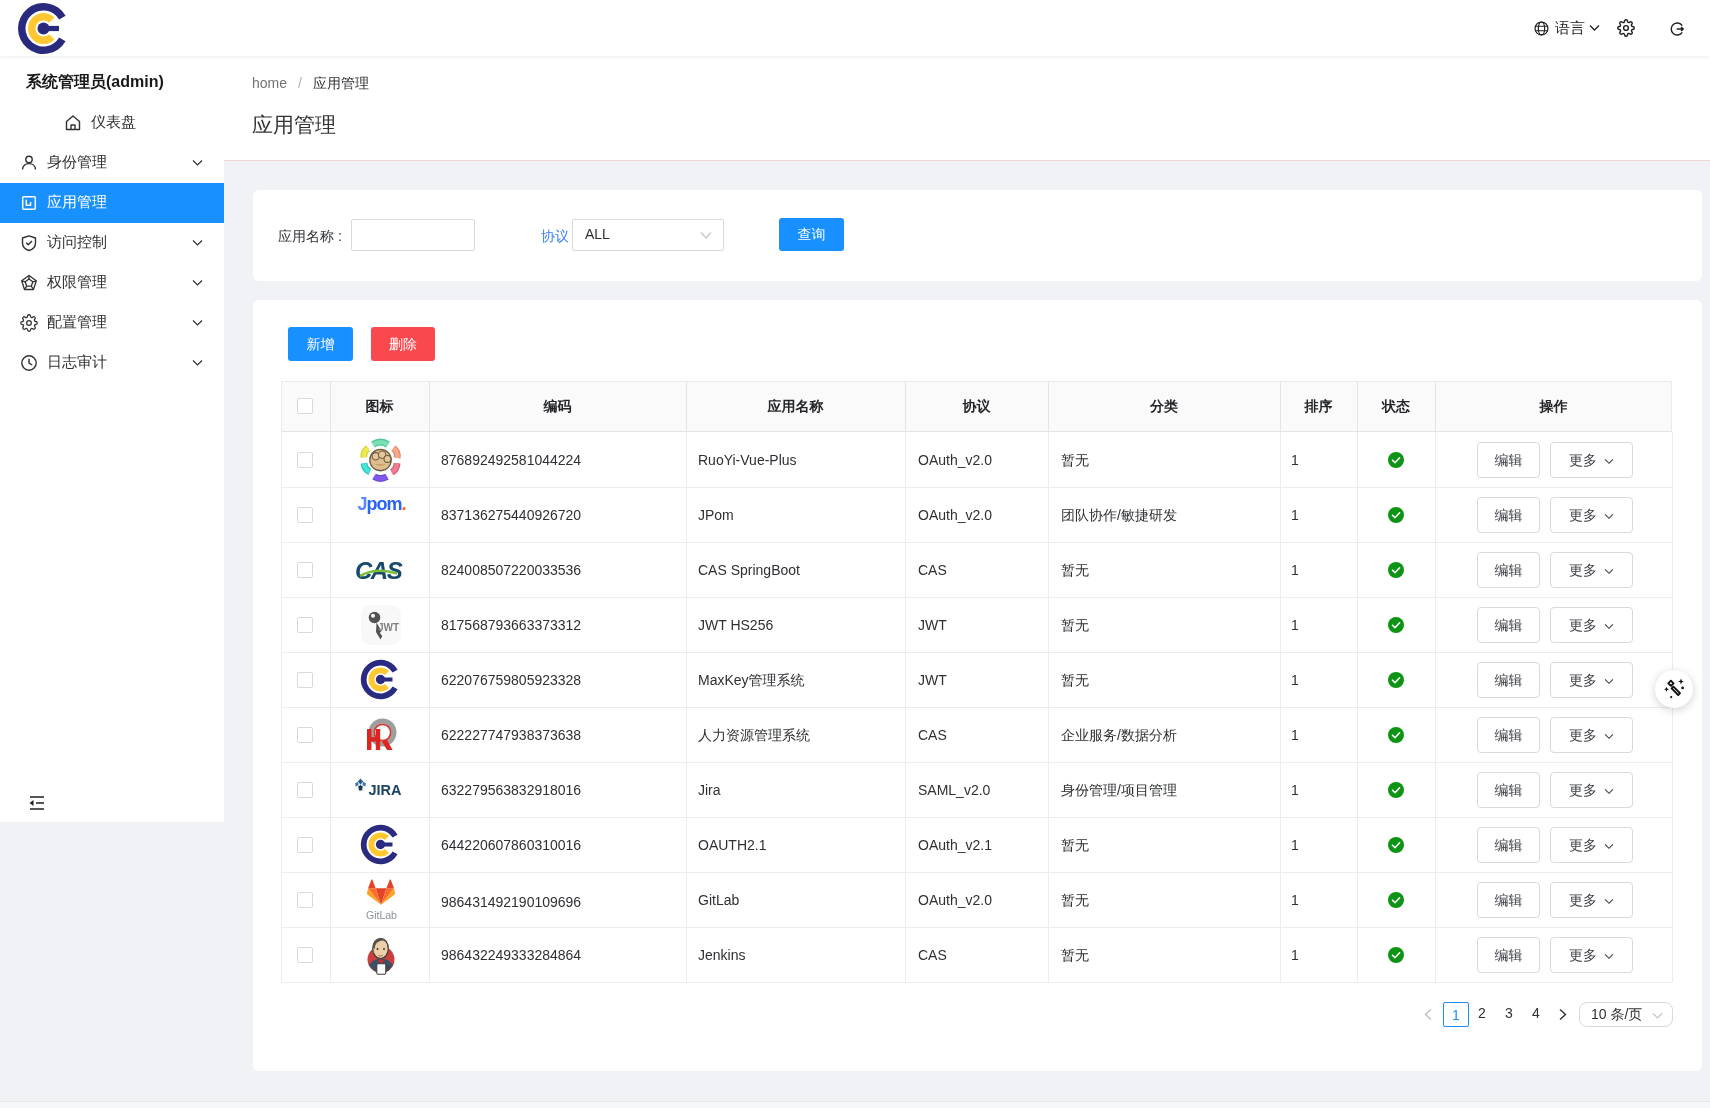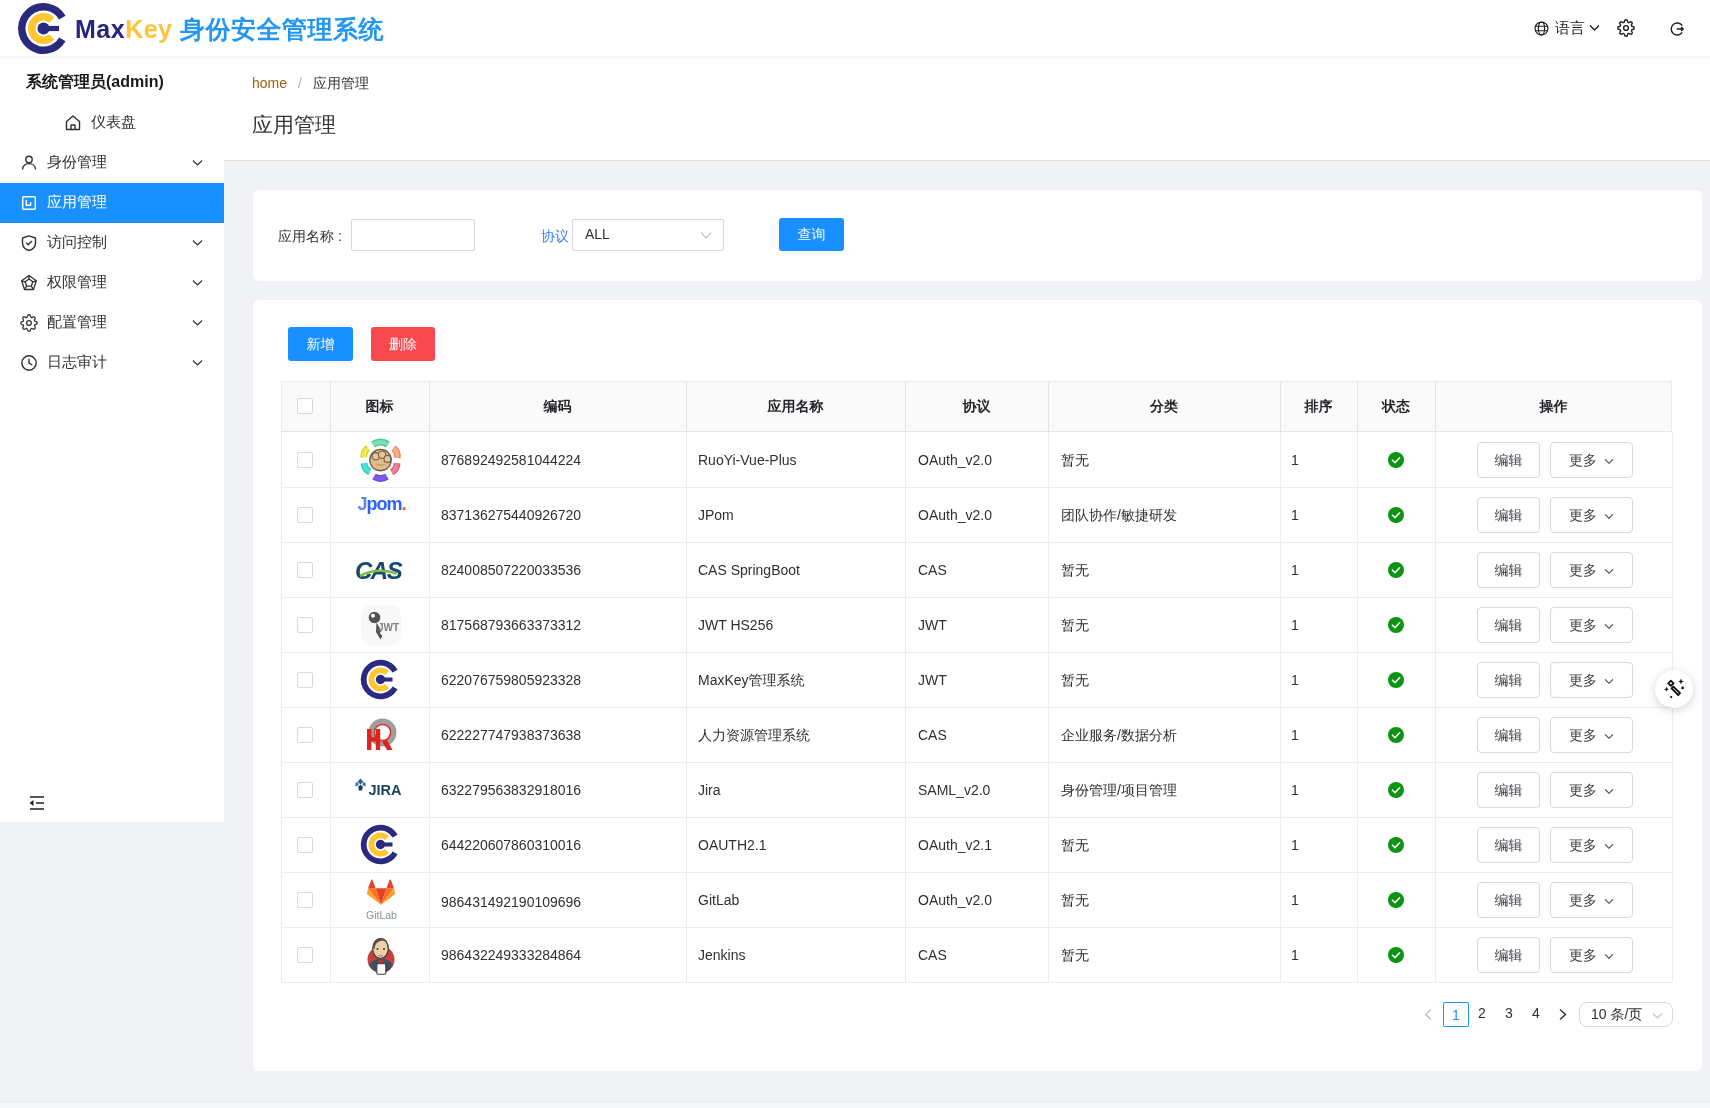--- a/index.html
+++ b/index.html
@@ -24,21 +24,20 @@
 </head>
 <body>
 
 <div class="hdr">
   <svg class="abs" style="left:17px;top:2px" width="53" height="53" viewBox="0 0 53 53">
     <path d="M48.58 13.75 A25.5 25.5 0 1 0 48.58 39.25 L42.1 35.4 A18 18 0 1 1 42.1 17.6 Z" fill="#29297e"></path>
     <path d="M37.46 15.54 A15.5 15.5 0 1 0 37.46 37.46 L32.16 32.16 A8 8 0 1 1 32.16 20.84 Z" fill="#ffc832"></path>
     <circle cx="26.5" cy="26.5" r="6" fill="#29297e"></circle>
     <rect x="26.5" y="23.9" width="15.5" height="5.2" fill="#29297e"></rect>
   </svg>
-  <div class="abs" style="left:75px;top:13px;font-size:25px;font-weight:bold;letter-spacing:.5px"><span style="color:#26267e">Max</span><span style="color:#fdc53c">Key</span> <span style="color:#2196f3">身份安全管理系统</span></div>
 
   <svg class="abs" style="left:1534px;top:21px" width="15" height="15" viewBox="0 0 20 20" fill="none" stroke="#1f1f1f" stroke-width="1.6">
     <circle cx="10" cy="10" r="8.6"></circle>
     <ellipse cx="10" cy="10" rx="4.2" ry="8.6"></ellipse>
     <path d="M1.6 7 H18.4 M1.6 13 H18.4"></path>
   </svg>
   <div class="abs" style="left:1555px;top:19px;font-size:15px;color:#1f1f1f">语言</div>
   <svg class="abs" style="left:1589px;top:24px" width="11" height="8" viewBox="0 0 11 8" fill="none" stroke="#1f1f1f" stroke-width="1.3">
       <path d="M1 1.5 L5.5 6 L10 1.5"></path>
     </svg>
@@ -121,21 +120,21 @@
         </svg>
       </div>
     </div>
   <svg class="abs" style="left:28px;top:738px" width="18" height="18" viewBox="0 0 18 18" fill="none" stroke="#1f1f1f" stroke-width="1.6">
     <path d="M2 3 H16 M8 9 H16 M2 15 H16"></path>
     <path d="M5.5 6 L1.5 9 L5.5 12 Z" fill="#1f1f1f" stroke="none"></path>
   </svg>
 </div>
 
 <div class="chead">
-  <div class="abs" style="left:28px;top:19px;font-size:14px"><span style="color:#a16207">home</span><span style="color:#b0b0b0;padding:0 11px">/</span><span style="color:#2e3033">应用管理</span></div>
+  <div class="abs" style="left:28px;top:19px;font-size:14px"><span style="color:#737373">home</span><span style="color:#b0b0b0;padding:0 11px">/</span><span style="color:#2e3033">应用管理</span></div>
   <div class="abs" style="left:28px;top:55px;font-size:21px;font-weight:500;color:#333">应用管理</div>
 </div>
 
 <div class="card" style="left:253px;top:190px;width:1449px;height:91px">
   <div class="abs" style="left:25px;top:38px;font-size:14px;color:#2e3033">应用名称 :</div>
   <div class="abs" style="left:98px;top:29px;width:124px;height:32px;border:1px solid #d9d9d9;border-radius:2px;background:#fff"></div>
   <div class="abs" style="left:288px;top:38px;font-size:14px;color:#3b82f6">协议 :</div>
   <div class="abs" style="left:319px;top:29px;width:152px;height:32px;border:1px solid #d9d9d9;border-radius:2px;background:#fff">
     <div style="position:absolute;left:12px;top:6px;font-size:14px;color:#2e3033">ALL</div>
     <svg style="position:absolute;right:11px;top:11px" width="12" height="9" viewBox="0 0 12 9" fill="none" stroke="#c6c6c6" stroke-width="1.2">

